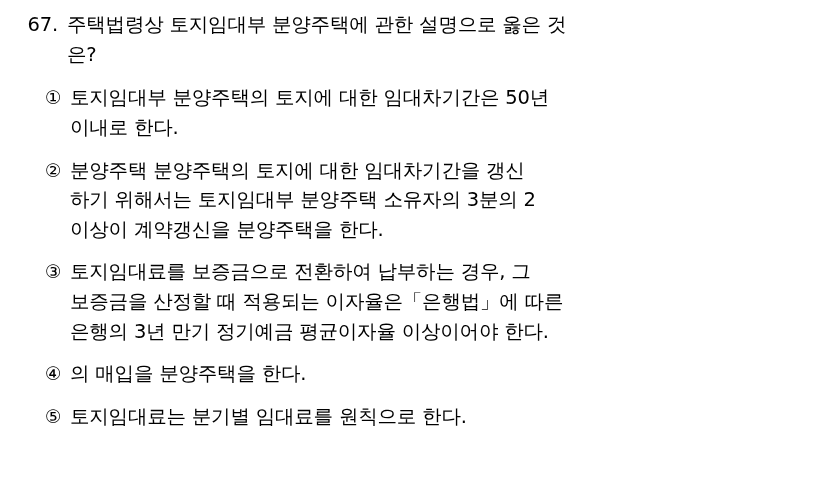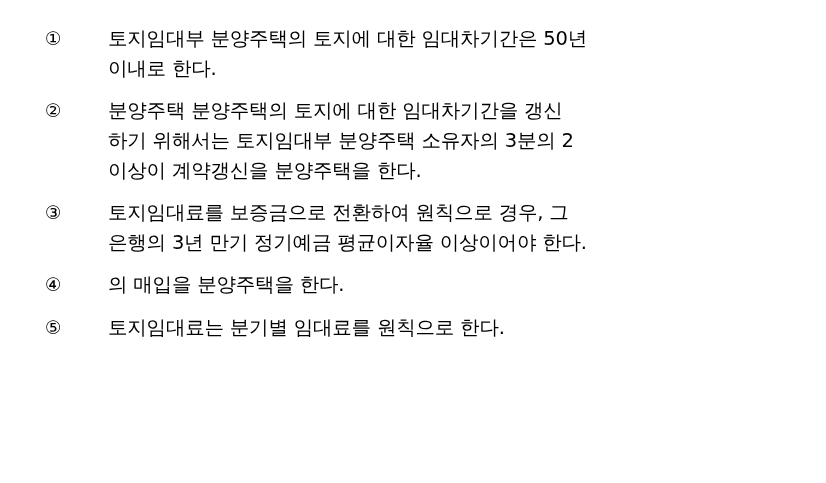--- a/index.html
+++ b/index.html
@@ -57,36 +57,42 @@
   .c-marker {
     flex: 0 0 auto;
     width: 25px;
     text-align: left;
     font-size: 18.5px;
     padding-top: 1px;
   }
   .c-text {
     flex: 1 1 auto;
     max-width: 700px;
-    margin-left: 38px;
   }
   .c-text .ln {
     display: block;
     white-space: pre;
   }
   .q-text .ln {
     display: block;
     white-space: pre;
   }
 </style>
 </head>
 <body>
 
 <div class="page">
 
+  <div class="question">
+    <div class="q-number">67.</div>
+    <div class="q-text">
+      <span class="ln">주택법령상 토지임대부 분양주택에 관한 설명으로 옳은 것</span>
+      <span class="ln">은?</span>
+    </div>
+  </div>
 
   <div class="choices">
 
     <div class="choice">
       <div class="c-marker">①</div>
       <div class="c-text">
         <span class="ln">토지임대부 분양주택의 토지에 대한 임대차기간은 50년</span>
         <span class="ln">이내로 한다.</span>
       </div>
     </div>
@@ -96,21 +102,22 @@
       <div class="c-text">
         <span class="ln">분양주택 분양주택의 토지에 대한 임대차기간을 갱신</span>
         <span class="ln">하기 위해서는 토지임대부 분양주택 소유자의 3분의 2</span>
         <span class="ln">이상이 계약갱신을 분양주택을 한다.</span>
       </div>
     </div>
 
     <div class="choice">
       <div class="c-marker">③</div>
       <div class="c-text">
-        <span class="ln">토지임대료를 보증금으로 전환하여 원칙으로 경우, 그</span>
+        <span class="ln">토지임대료를 보증금으로 전환하여 납부하는 경우, 그</span>
+        <span class="ln">보증금을 산정할 때 적용되는 이자율은「은행법」에 따른</span>
         <span class="ln">은행의 3년 만기 정기예금 평균이자율 이상이어야 한다.</span>
       </div>
     </div>
 
     <div class="choice">
       <div class="c-marker">④</div>
       <div class="c-text">
         <span class="ln">의 매입을 분양주택을 한다.</span>
       </div>
     </div>

